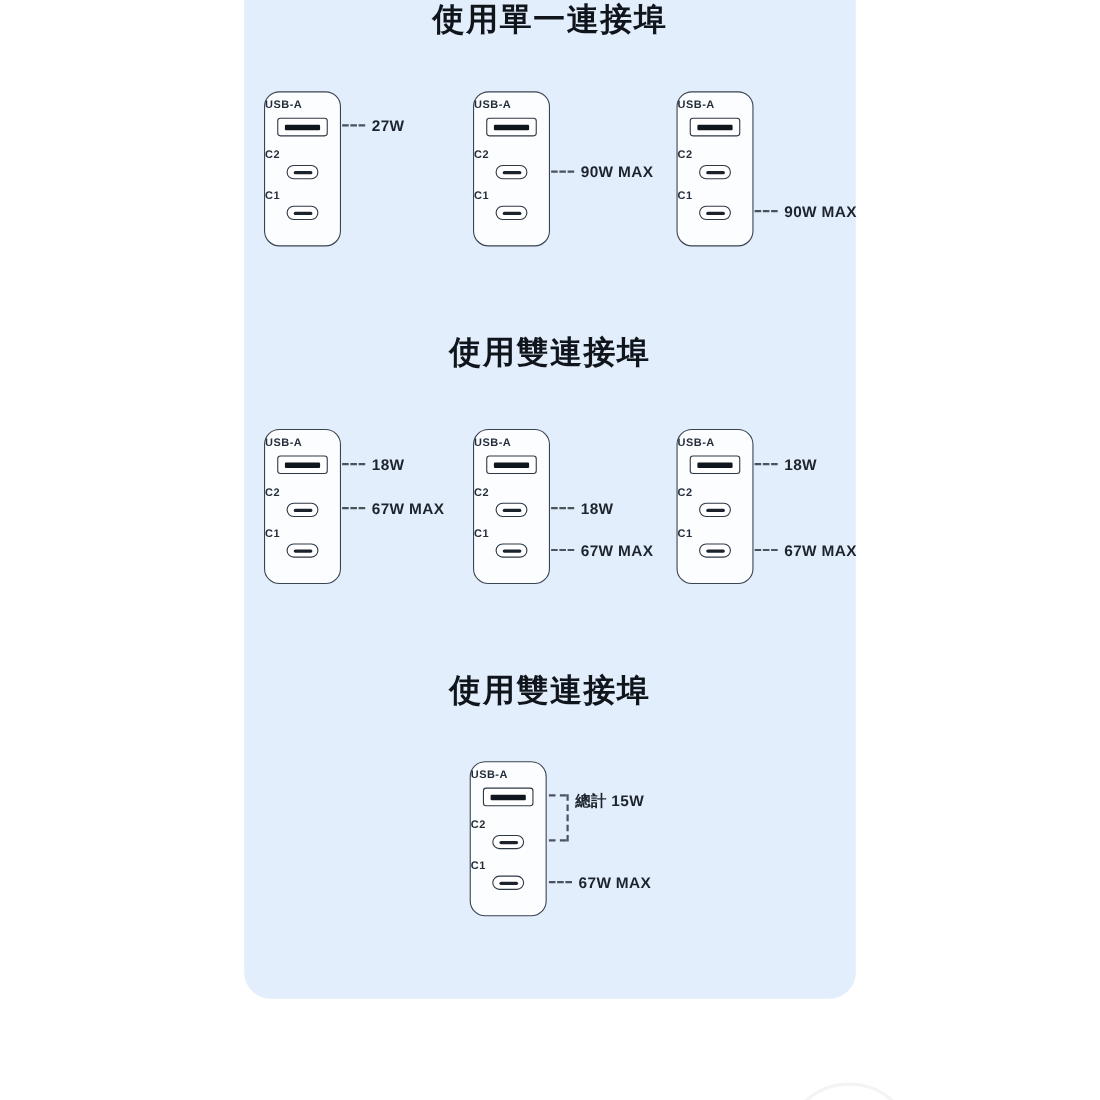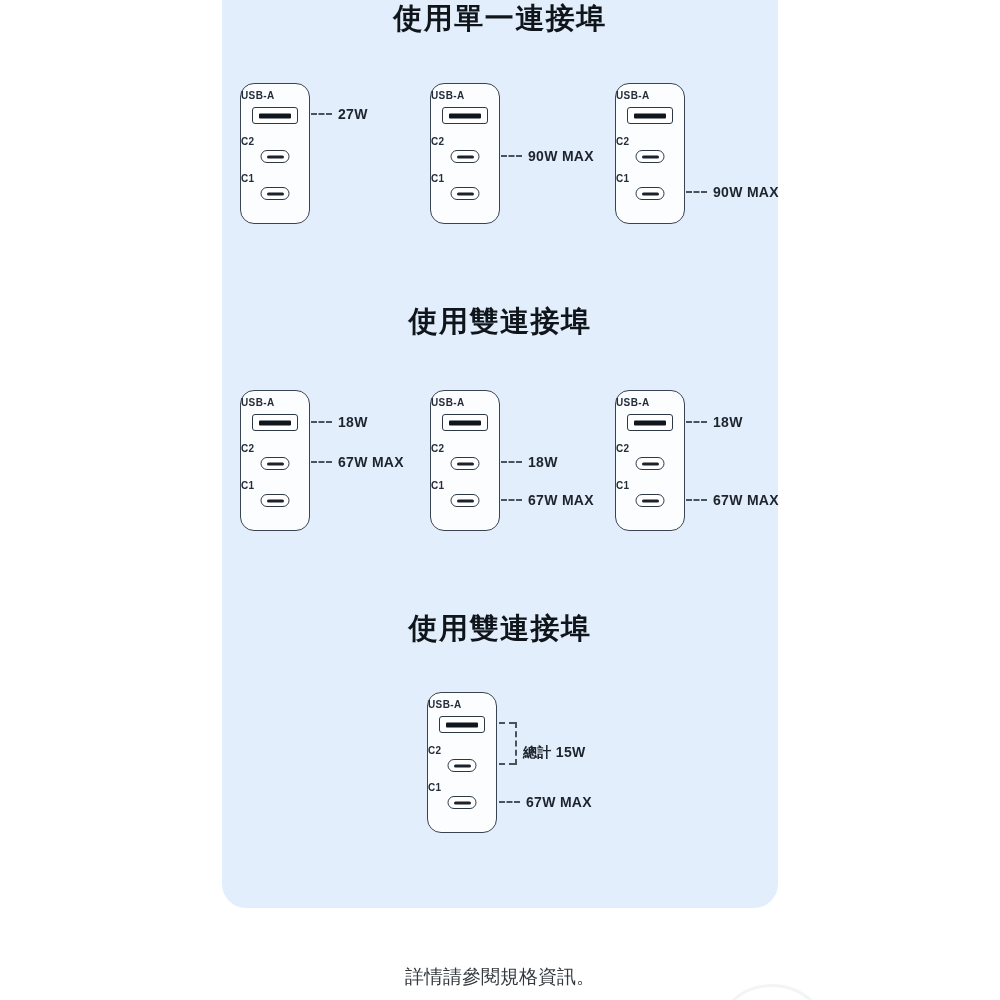--- a/index.html
+++ b/index.html
@@ -225,23 +225,22 @@
       </div>
     <div class="plabel" style="top:89px">C1</div>
     <div class="cport" style="top:103px">
         <i class="cline"></i>
       </div>
   </div>
 
   <div class="bracket-stub" style="left:499px;top:722px"></div>
   <div class="bracket-stub" style="left:499px;top:763px"></div>
   <div class="bracket-vline" style="left:515px;top:722px"></div>
-  <div class="bracket-label" style="left:523px;top:744px">總計 15W</div>
+  <div class="bracket-label" style="left:523px;top:720px">總計 15W</div>
   <div class="annot" style="left:499px;top:794px">
     <span class="dash"></span>
     <span class="alab">67W MAX</span>
   </div>
 
-  <div class="footnote" style="top:964px">詳情請參閱規格資訊。</div>
 
   <div class="deco-arc"></div>
 
 </div>
 
 </body></html>

